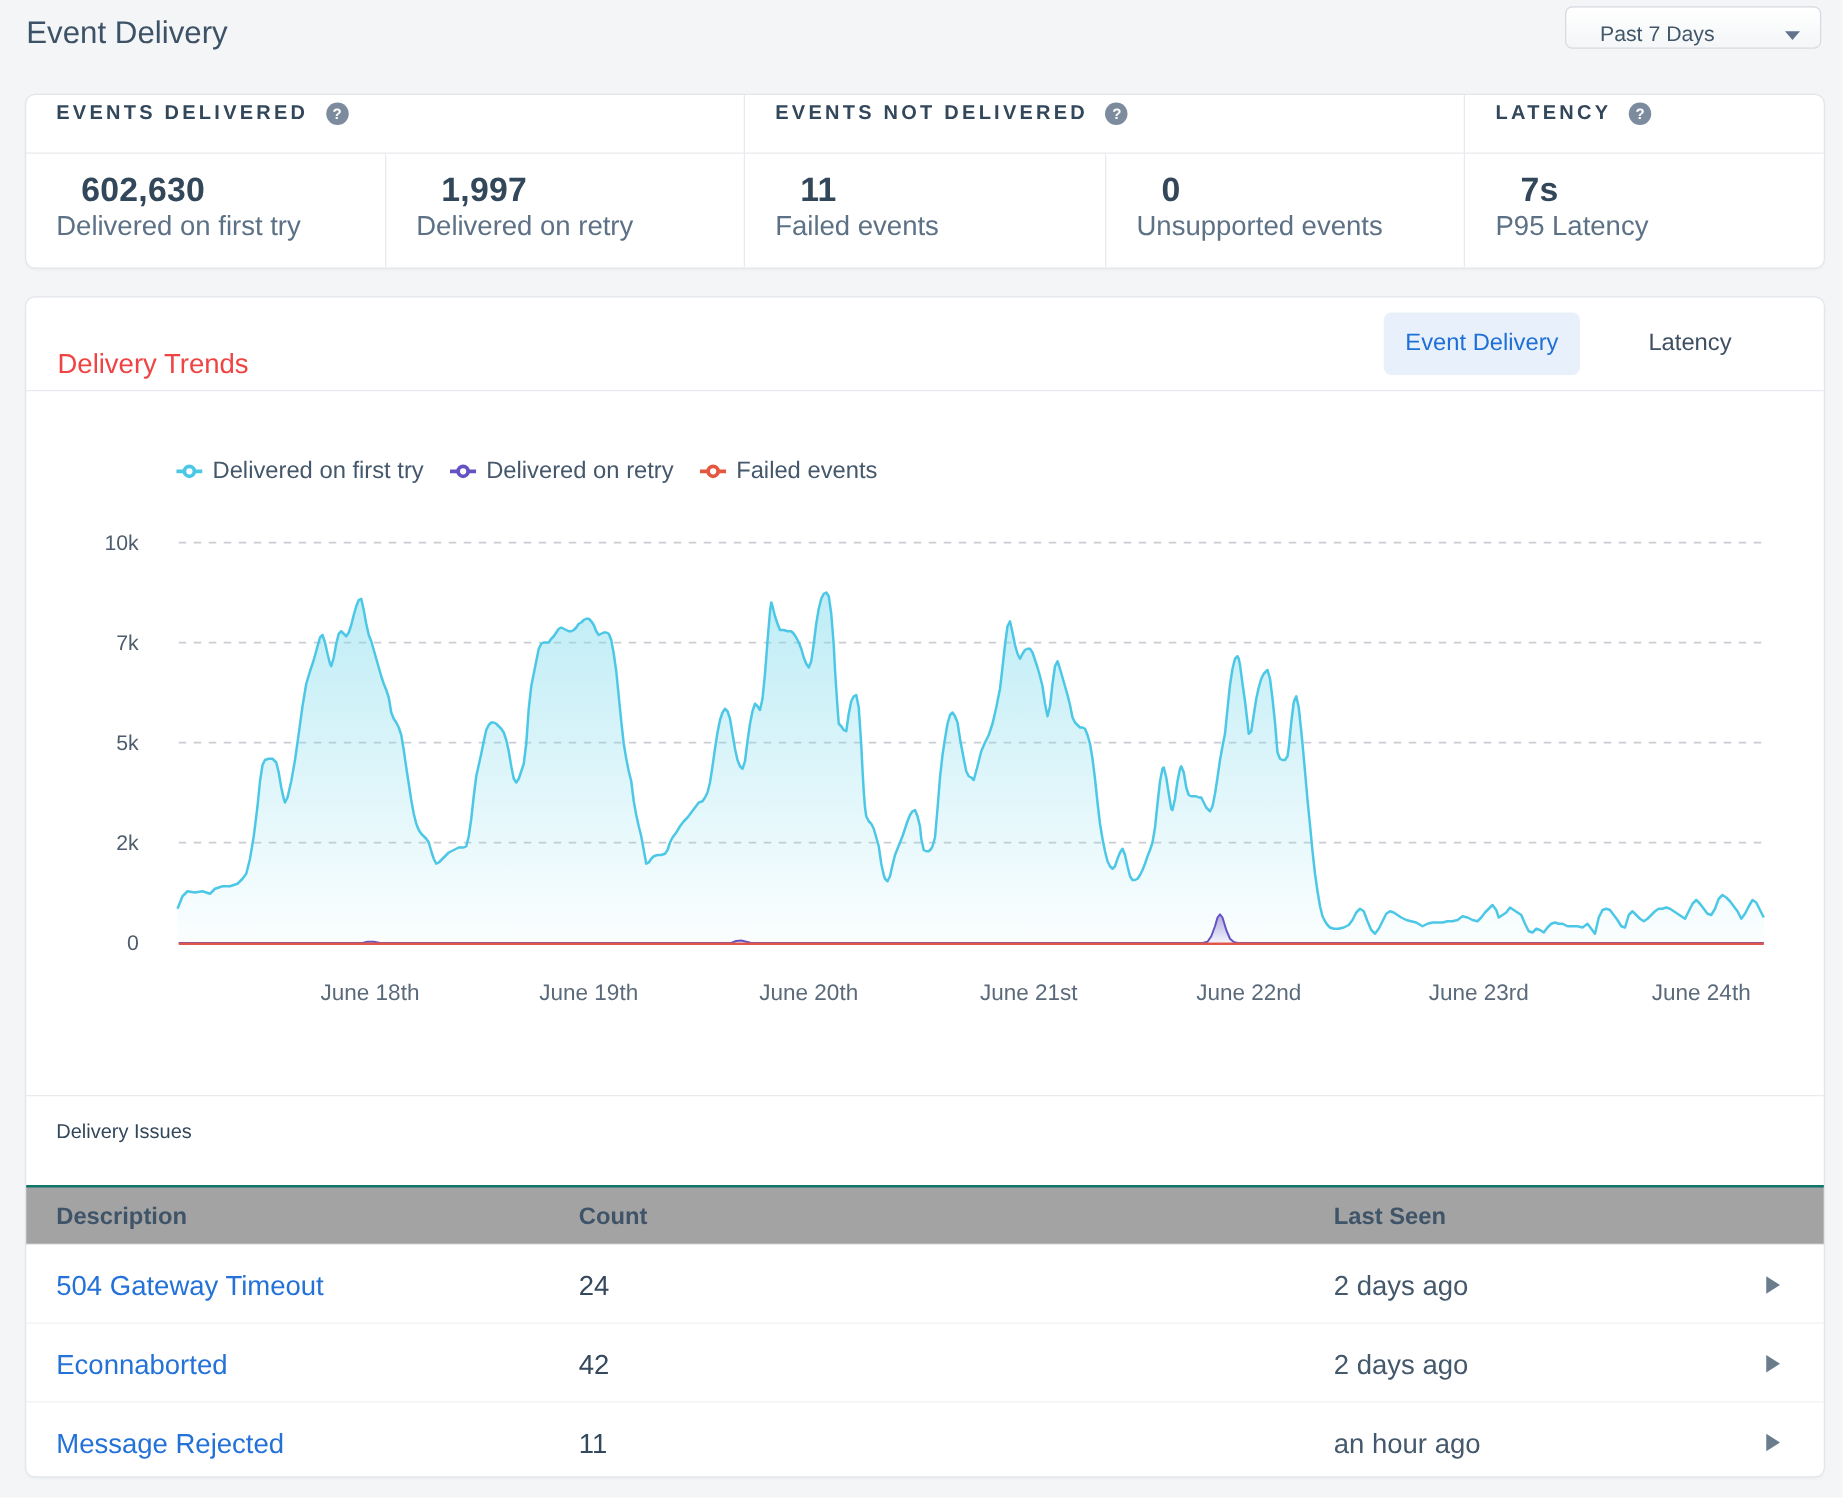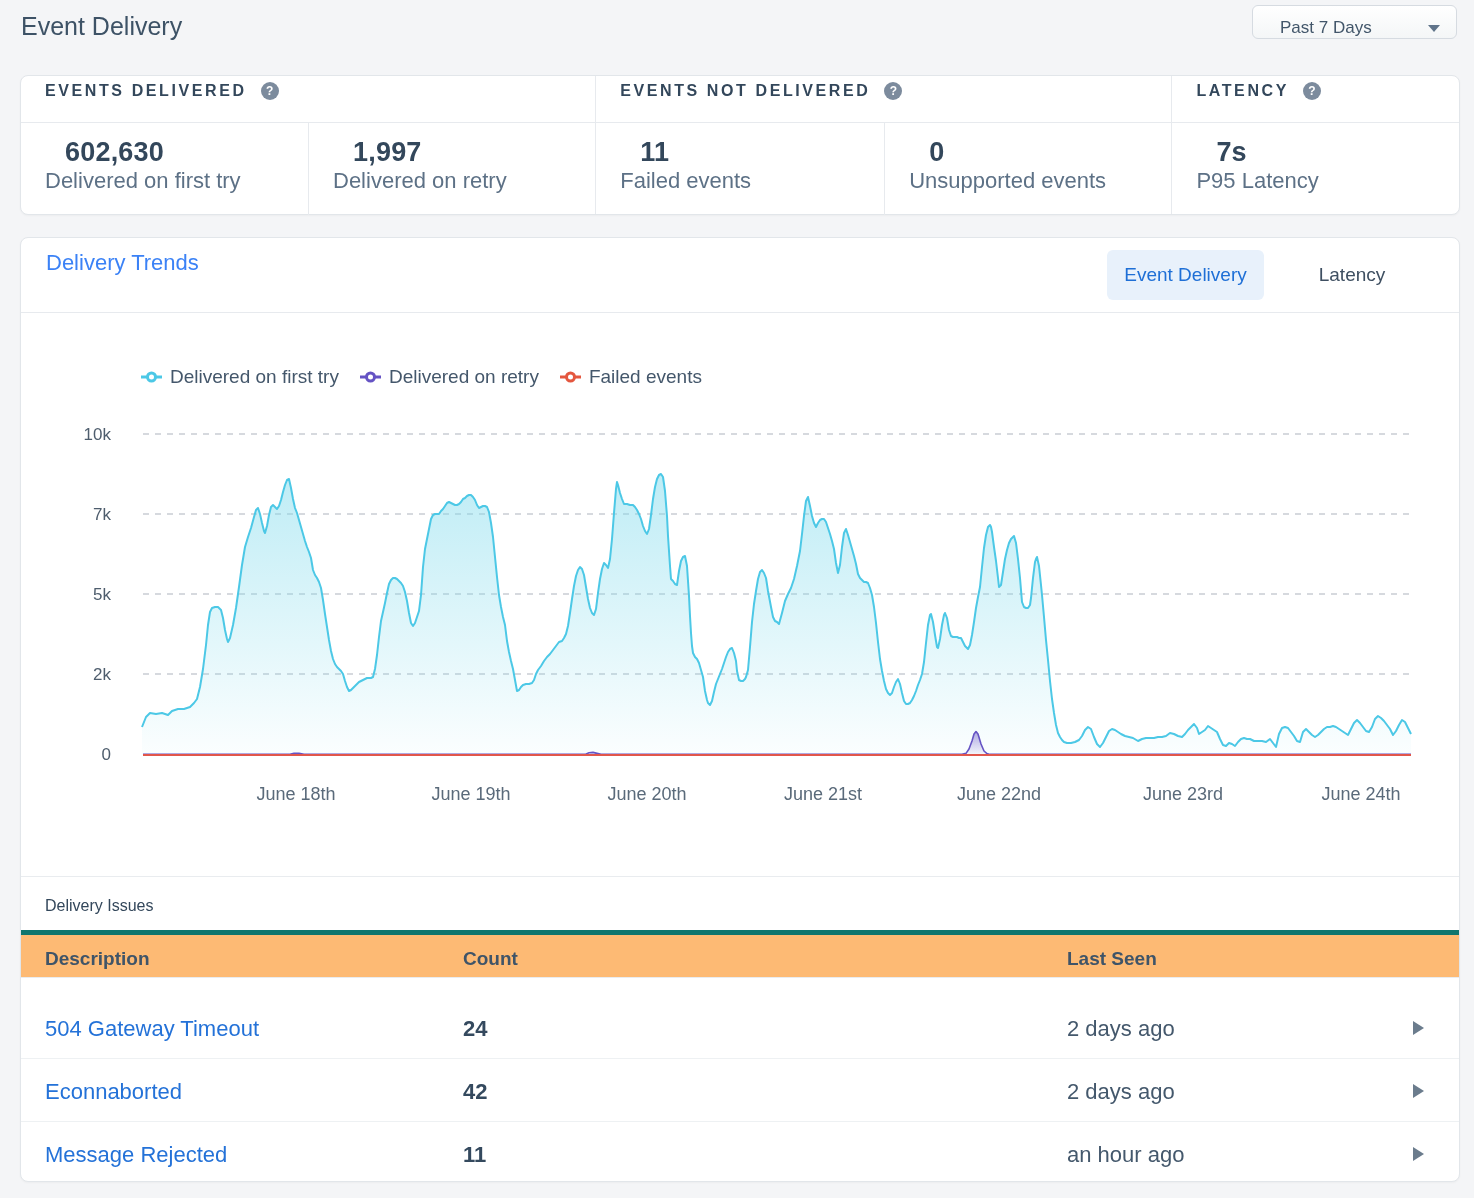--- a/index.html
+++ b/index.html
@@ -14,35 +14,35 @@
    font-size:16px; font-weight:700; color:#33475b; letter-spacing:2.6px; }
 .qi { width:18px; height:18px; border-radius:50%; background:#7c8b9d; color:#fff; font-size:12px; font-weight:700;
    text-align:center; line-height:18px; margin-left:14px; letter-spacing:0; position:relative; top:0px; }
 .sec .bd { display:flex; height:92px; }
 .cell { padding:14px 0 0 24px; }
 .cell .num { font-size:27px; font-weight:700; color:#33475b; letter-spacing:.2px;margin-left:20px; }
 .cell .lbl { font-size:22px; color:#5d7186; margin-top:0px; }
 .vd { width:1px; background:#e7eaee; height:92px; }
 #main { left:20px; top:237px; width:1440px; height:945px; }
 #main .mhd { height:75px; border-bottom:1px solid #e7eaee; position:relative; }
-#main .mhd .t { position:absolute; left:25px; top:12px; font-size:22px; color:#3b82f6; font-weight:400; }
+#main .mhd .t { position:absolute; left:25px; top:40px; font-size:22px; color:#ef4444; font-weight:400; }
 .tab1 { position:absolute; left:1086px; top:12px; width:157px; height:50px; background:#e8f1fb; border-radius:6px;
    color:#1e6fd6; font-size:19px; text-align:center; line-height:50px; }
 .tab2 { position:absolute; left:1256px; top:12px; width:150px; height:50px; color:#3e4f61; font-size:19px; text-align:center; line-height:50px; }
 .legend { position:absolute; left:120px; top:128px; display:flex; font-size:19px; color:#44576b; }
 .legend .it { display:flex; align-items:center; margin-right:21px; }
 #chartsvg { position:absolute; left:0; top:75px; }
 .divi { position:absolute; left:0; top:638px; width:100%; height:1px; background:#e9ecef; }
 .it2 { position:absolute; left:24px; top:659px; font-size:16px; color:#33475b; }
-.thead { position:absolute; left:0; top:692px; width:100%; height:48px; background:#fdba74; border-top:5px solid #0f766e; border-bottom:1px solid #e9ecef; }
+.thead { position:absolute; left:0; top:710px; width:100%; height:48px; background:#a3a3a3; border-top:2px solid #0f766e; border-bottom:1px solid #e9ecef; }
 .thead span { position:absolute; top:13px; font-size:19px; font-weight:700; color:#3f5468; }
 .trow { position:absolute; left:0; width:100%; height:63px; border-bottom:1px solid #eef1f3; }
 .trow span { position:absolute; top:20px; font-size:22px; }
 .trow .link { color:#2472d8; }
-.trow .c1 { left:442px; color:#34495e;font-weight:bold; }
+.trow .c1 { left:442px; color:#34495e; }
 .trow .c2 { left:1046px; color:#44586c; }
 .trow .chev { position:absolute; left:1392px; top:25px; width:0; height:0;
    border-top:7px solid transparent; border-bottom:7px solid transparent; border-left:11px solid #6b7c8d; }
 .trow:last-child { border-bottom:none; }
 </style></head>
 <body>
 <div class="h1">Event Delivery</div>
 <div class="dd">Past 7 Days<span class="caret"></span></div>
 
 <div class="card" id="stats">

